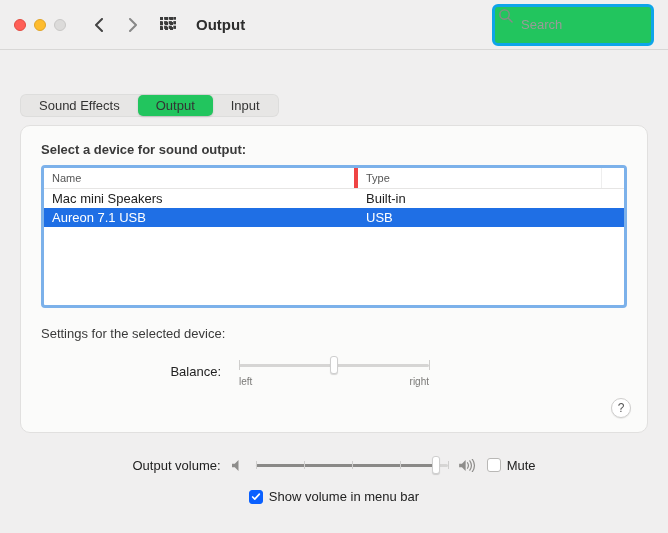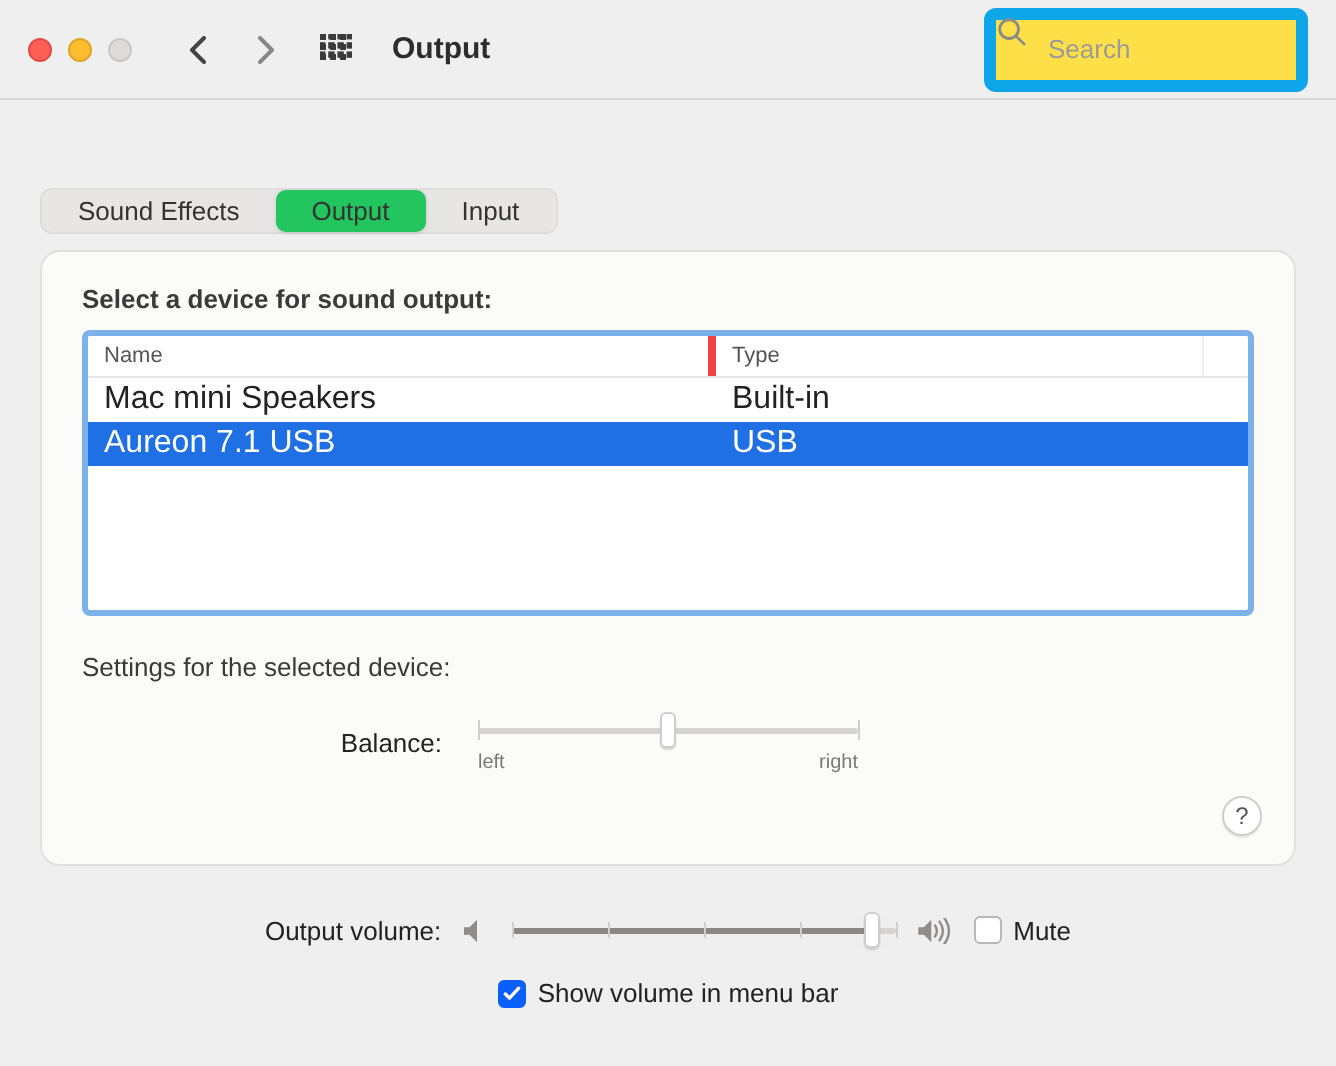--- a/index.html
+++ b/index.html
@@ -23,21 +23,21 @@
   .tl.yel{background:#febc2e;border:0.5px solid #e0a428;}
   .tl.gry{background:#dcdbda;border:0.5px solid #c9c8c7;}
   .nav-btn { width:24px;height:28px;display:flex;align-items:center;justify-content:center;color:#888;cursor:default;border-radius:5px;}
   .nav-btn.enabled{color:#444;}
   .grid-icon{width:28px;height:28px;display:flex;align-items:center;justify-content:center;color:#3b3b3b;margin:0 6px 0 2px;}
   .title{font-weight:600;font-size:15px;color:#2d2d2d;}
   .spacer{flex:1;}
   .search-wrap{position:relative;width:162px;}
   .search{
     width:100%;height:42px;border-radius:6px;
-    border:6px solid #0ea5e9;background:#fde047;
+    border:3px solid #0ea5e9;background:#22c55e;
     padding:0 8px 0 26px;font-size:13px;color:#333;
   }
   .search::placeholder{color:#9a9a98;}
   .search-ic{position:absolute;left:6px;top:4px;color:#8a8a88;}
   .content{padding:18px 20px 10px;}
   .seg-wrap{display:flex;justify-content:flex-start;margin-bottom:8px;margin-top:26px;}
   .seg{
     display:flex;background:#e7e6e5;border-radius:6px;
     padding:1px;font-size:13px;
     box-shadow: inset 0 0 0 1px rgba(0,0,0,0.04);
@@ -52,21 +52,21 @@
   }
   .sect-label{font-weight:600;font-size:13px;color:#3a3a3a;margin-bottom:8px;}
   .table-wrap{
     border:3px solid #7cb1ea;border-radius:4px;
     background:#fff;height:143px;overflow:hidden;
   }
   .thead{display:flex;background:#fff;border-bottom:1px solid #e6e5e4;font-size:11px;color:#555;}
   .th{padding:4px 8px;}
   .th.name{flex:0 0 314px;border-right:4px solid #ef4444;}
   .th.type{flex:1;border-right:1px solid #eee;}
-  .row{display:flex;font-size:16px;}
+  .row{display:flex;font-size:13px;}
   .td{padding:2px 8px;}
   .td.name{flex:0 0 314px;}
   .td.type{flex:1;}
   .row.sel{background:#1f6fe5;color:#fff;}
   .settings-label{font-size:13px;color:#3a3a3a;margin-top:18px;}
   .balance-row{display:flex;align-items:center;gap:18px;margin-top:14px;justify-content:center;}
   .bal-label{font-size:13px;text-align:right;width:150px;}
   .slider{position:relative;width:190px;height:20px;}
   .track{position:absolute;left:0;right:0;top:9px;height:3px;background:#d6d5d4;border-radius:2px;}
   .tick{position:absolute;top:5px;width:1px;height:10px;background:#cfcecd;}

